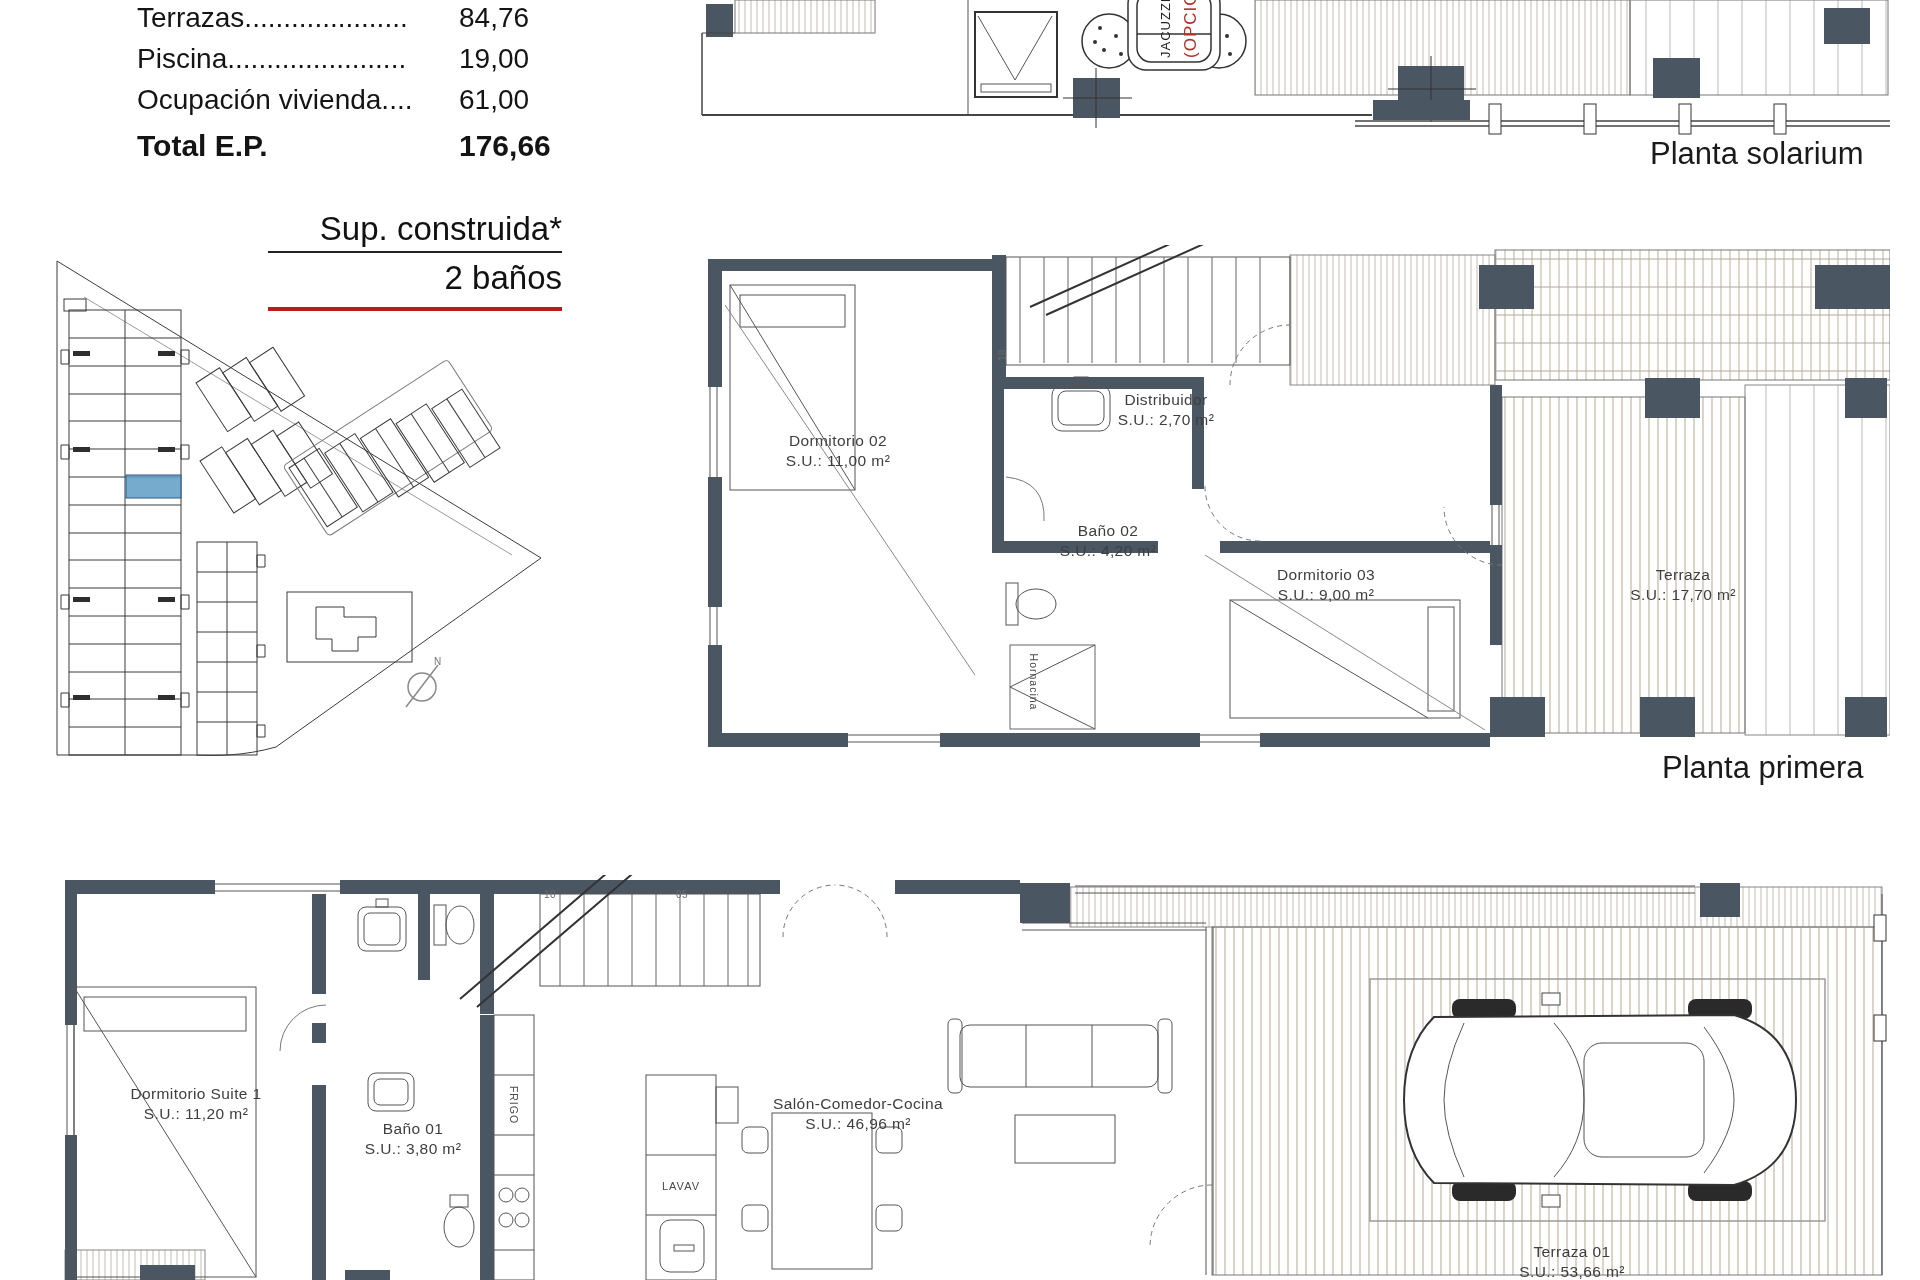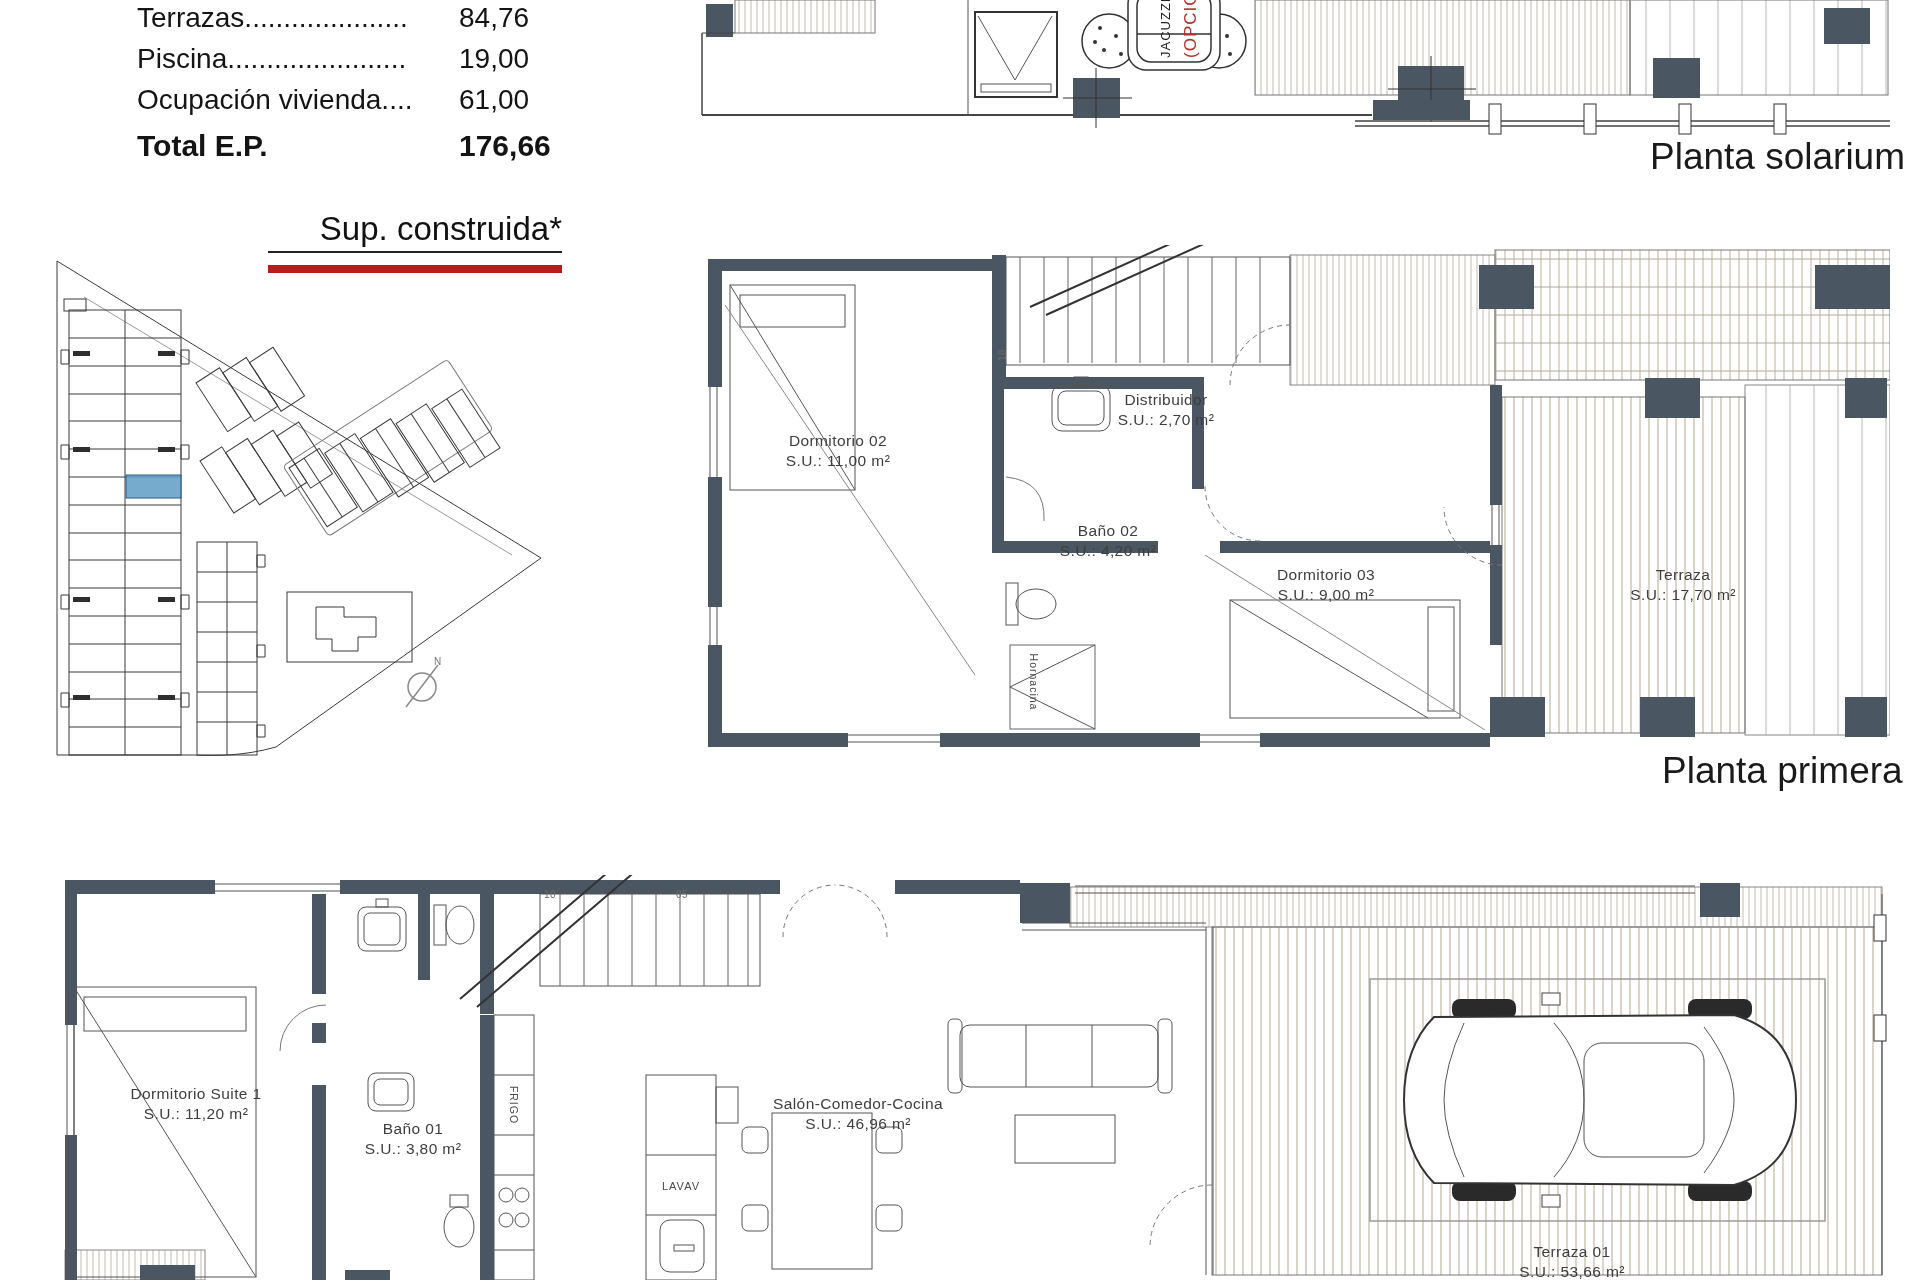--- a/index.html
+++ b/index.html
@@ -5,24 +5,24 @@
   html,body{margin:0;padding:0;background:#fff;}
   .canvas{position:relative;width:1920px;height:1280px;background:#fff;overflow:hidden;
           font-family:"Liberation Sans",sans-serif;color:#1c1c1c;}
   svg{position:absolute;overflow:hidden;}
   .atable{position:absolute;left:137px;top:2px;width:430px;}
   .arow{display:flex;align-items:baseline;height:41px;font-size:28px;color:#141414;}
   .arow .lbl{width:322px;white-space:nowrap;overflow:hidden;}
   .arow .val{white-space:nowrap;}
   .arow.total{font-weight:bold;font-size:30px;margin-top:4px;}
   .specs{position:absolute;left:268px;top:210px;width:294px;text-align:right;
-         font-size:33px;color:#111;border-bottom:8px solid #b91c1c;padding-bottom:8px;}
+         font-size:33px;color:#111;border-bottom:4px solid #b91c1c;padding-bottom:8px;}
   .specs .l1{display:block;border-bottom:2px solid #222;padding-bottom:3px;margin-bottom:4px;}
   .specs .l2,.specs .l3{display:block;line-height:42px;}
-  .plan-title{position:absolute;font-size:37px;color:#1a1a1a;white-space:nowrap;}
+  .plan-title{position:absolute;font-size:31px;color:#1a1a1a;white-space:nowrap;}
   .rlabel{position:absolute;width:240px;margin-left:-120px;text-align:center;
           font-size:15.5px;letter-spacing:.4px;line-height:1.32;color:#3e3e3e;white-space:nowrap;}
   .rlabel .nm{display:block;}
   .rlabel .ar{display:block;}
   .vtext{position:absolute;font-size:10.5px;letter-spacing:1px;color:#4a4a4a;white-space:nowrap;
          transform:translate(-50%,-50%) rotate(90deg);}
   .vtext.ccw{transform:translate(-50%,-50%) rotate(-90deg);}
   .tinydim{position:absolute;font-size:10px;color:#6a6a6a;letter-spacing:.5px;}
   .smalllbl{position:absolute;font-size:11px;letter-spacing:1px;color:#4a4a4a;
             transform:translate(-50%,-50%);}
@@ -46,20 +46,21 @@
       <span class="val">61,00</span>
     </div>
     <div class="arow total">
       <span class="lbl">Total E.P.</span>
       <span class="val">176,66</span>
     </div>
   </div>
 
   <div class="specs">
     <span class="l1">Sup. construida*</span>
+    <span class="l3">2 baños</span>
   </div>
 
   <svg style="left:44px;top:255px" width="500" height="512" viewBox="0 0 500 512">
     <defs>
       <pattern id="deckV" width="9" height="10" patternUnits="userSpaceOnUse">
         <line x1="4" y1="0" x2="4" y2="10" stroke="#c6bdab" stroke-width="1.3"></line>
       </pattern>
       <pattern id="deckF" width="6" height="10" patternUnits="userSpaceOnUse">
         <line x1="3" y1="0" x2="3" y2="10" stroke="#c3bbae" stroke-width="1"></line>
       </pattern>

